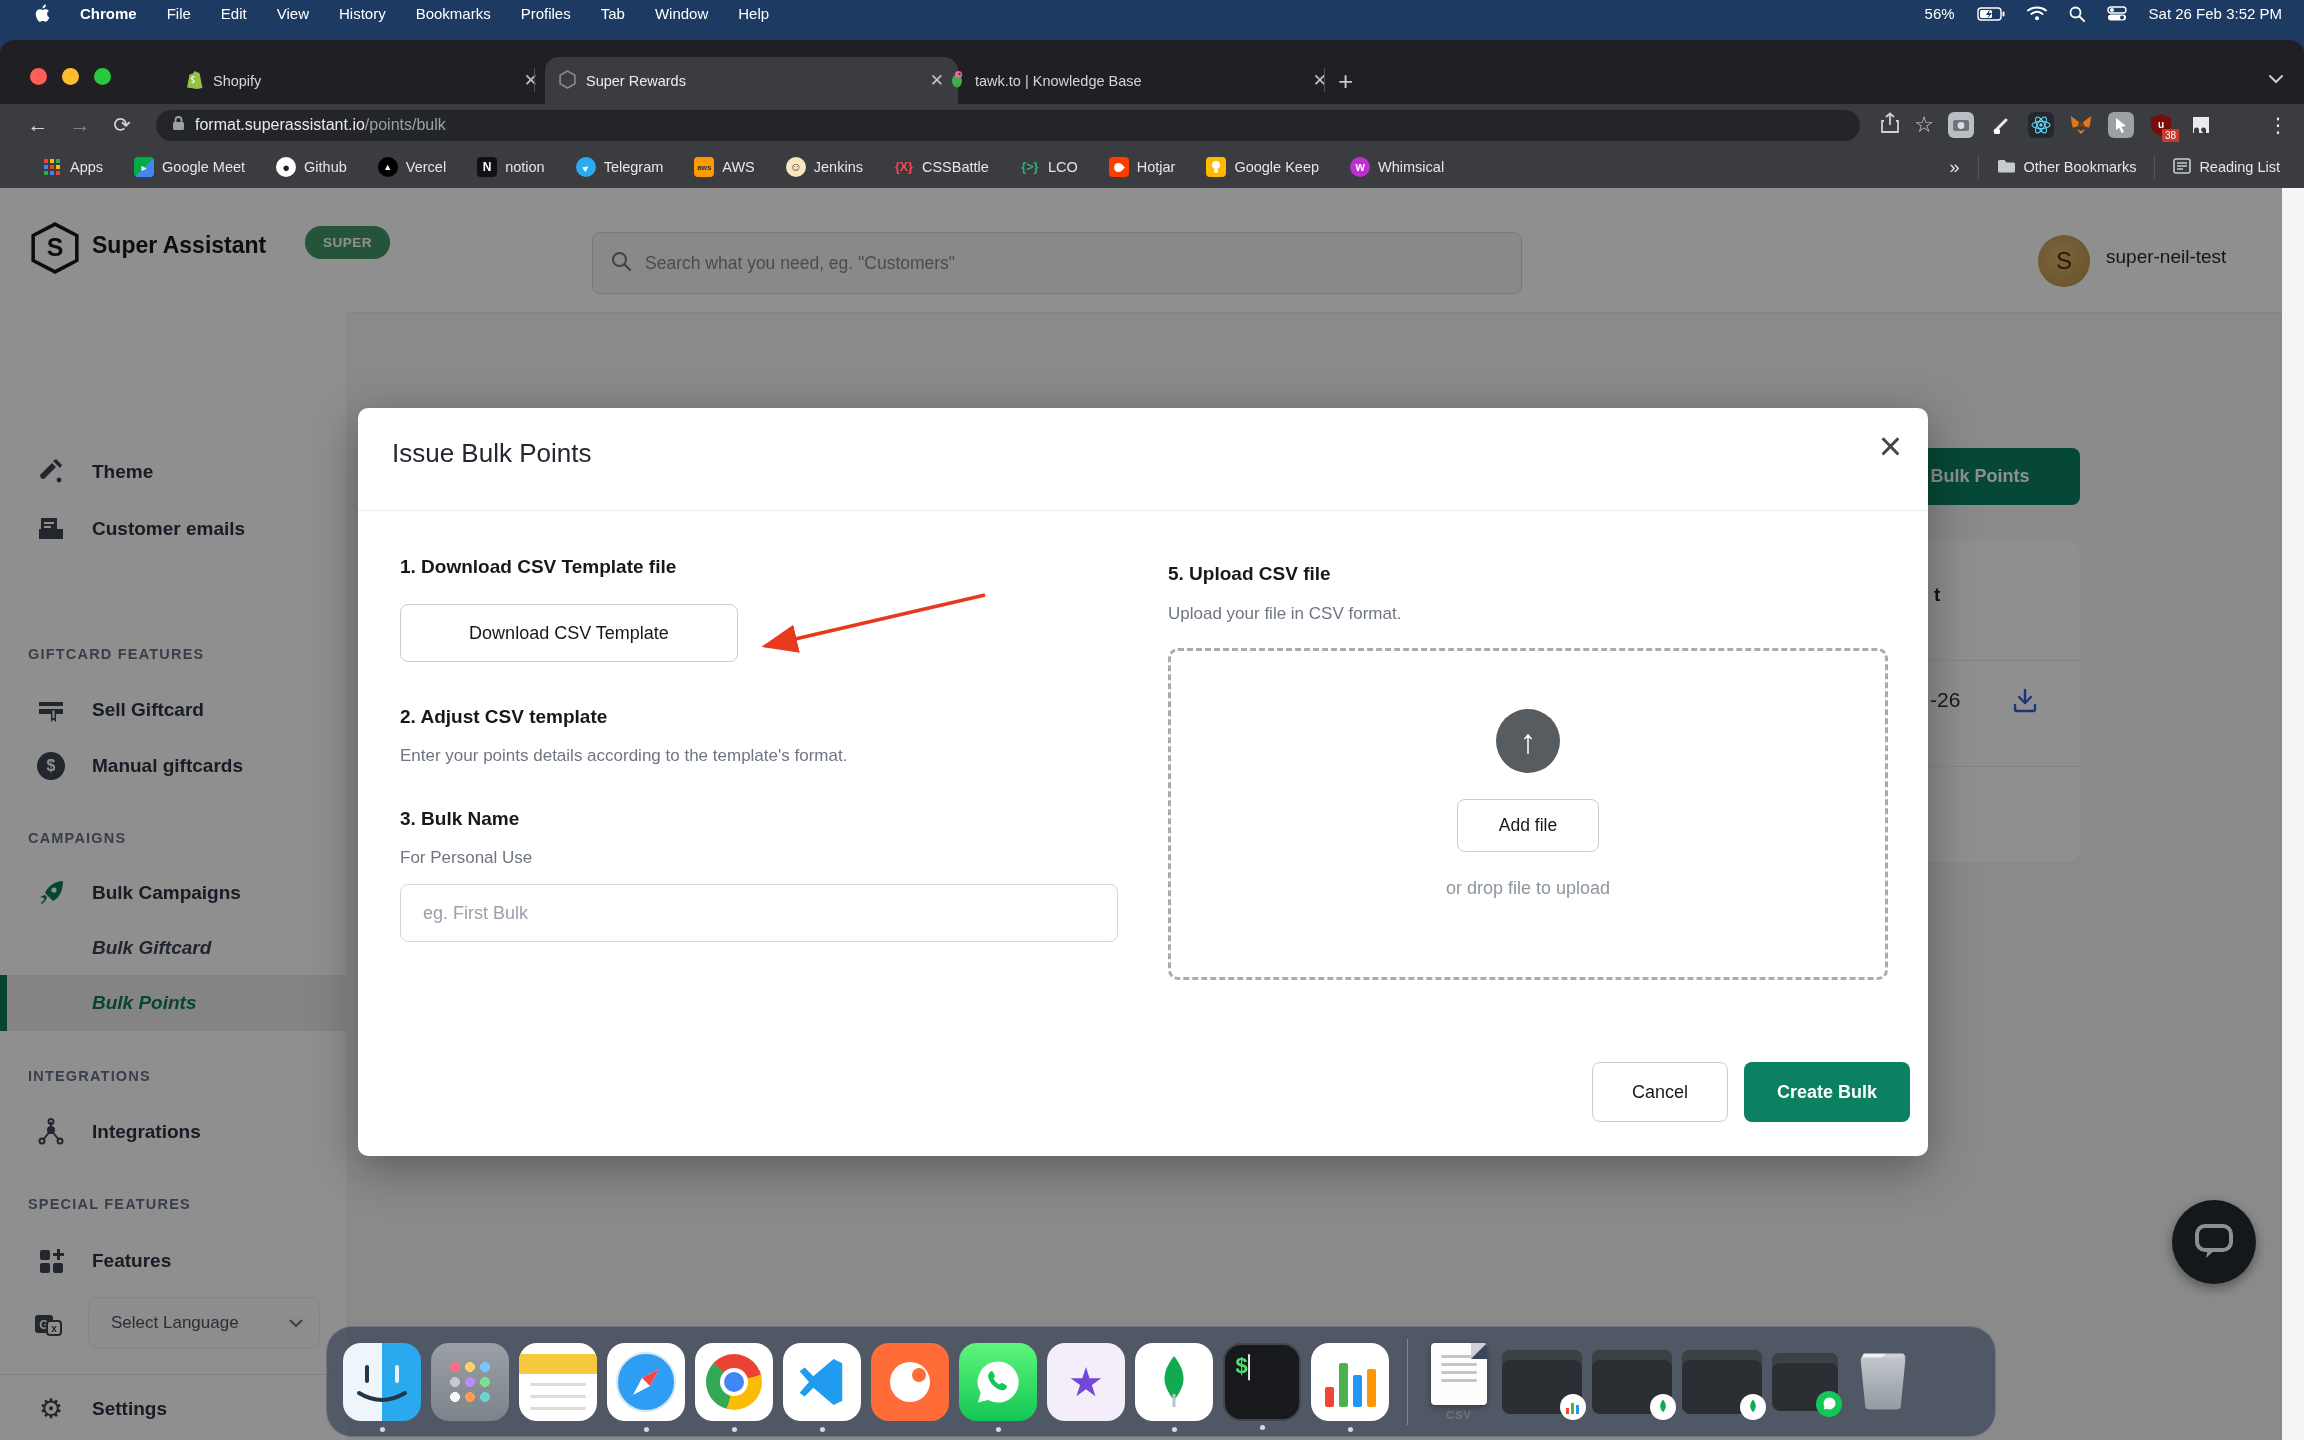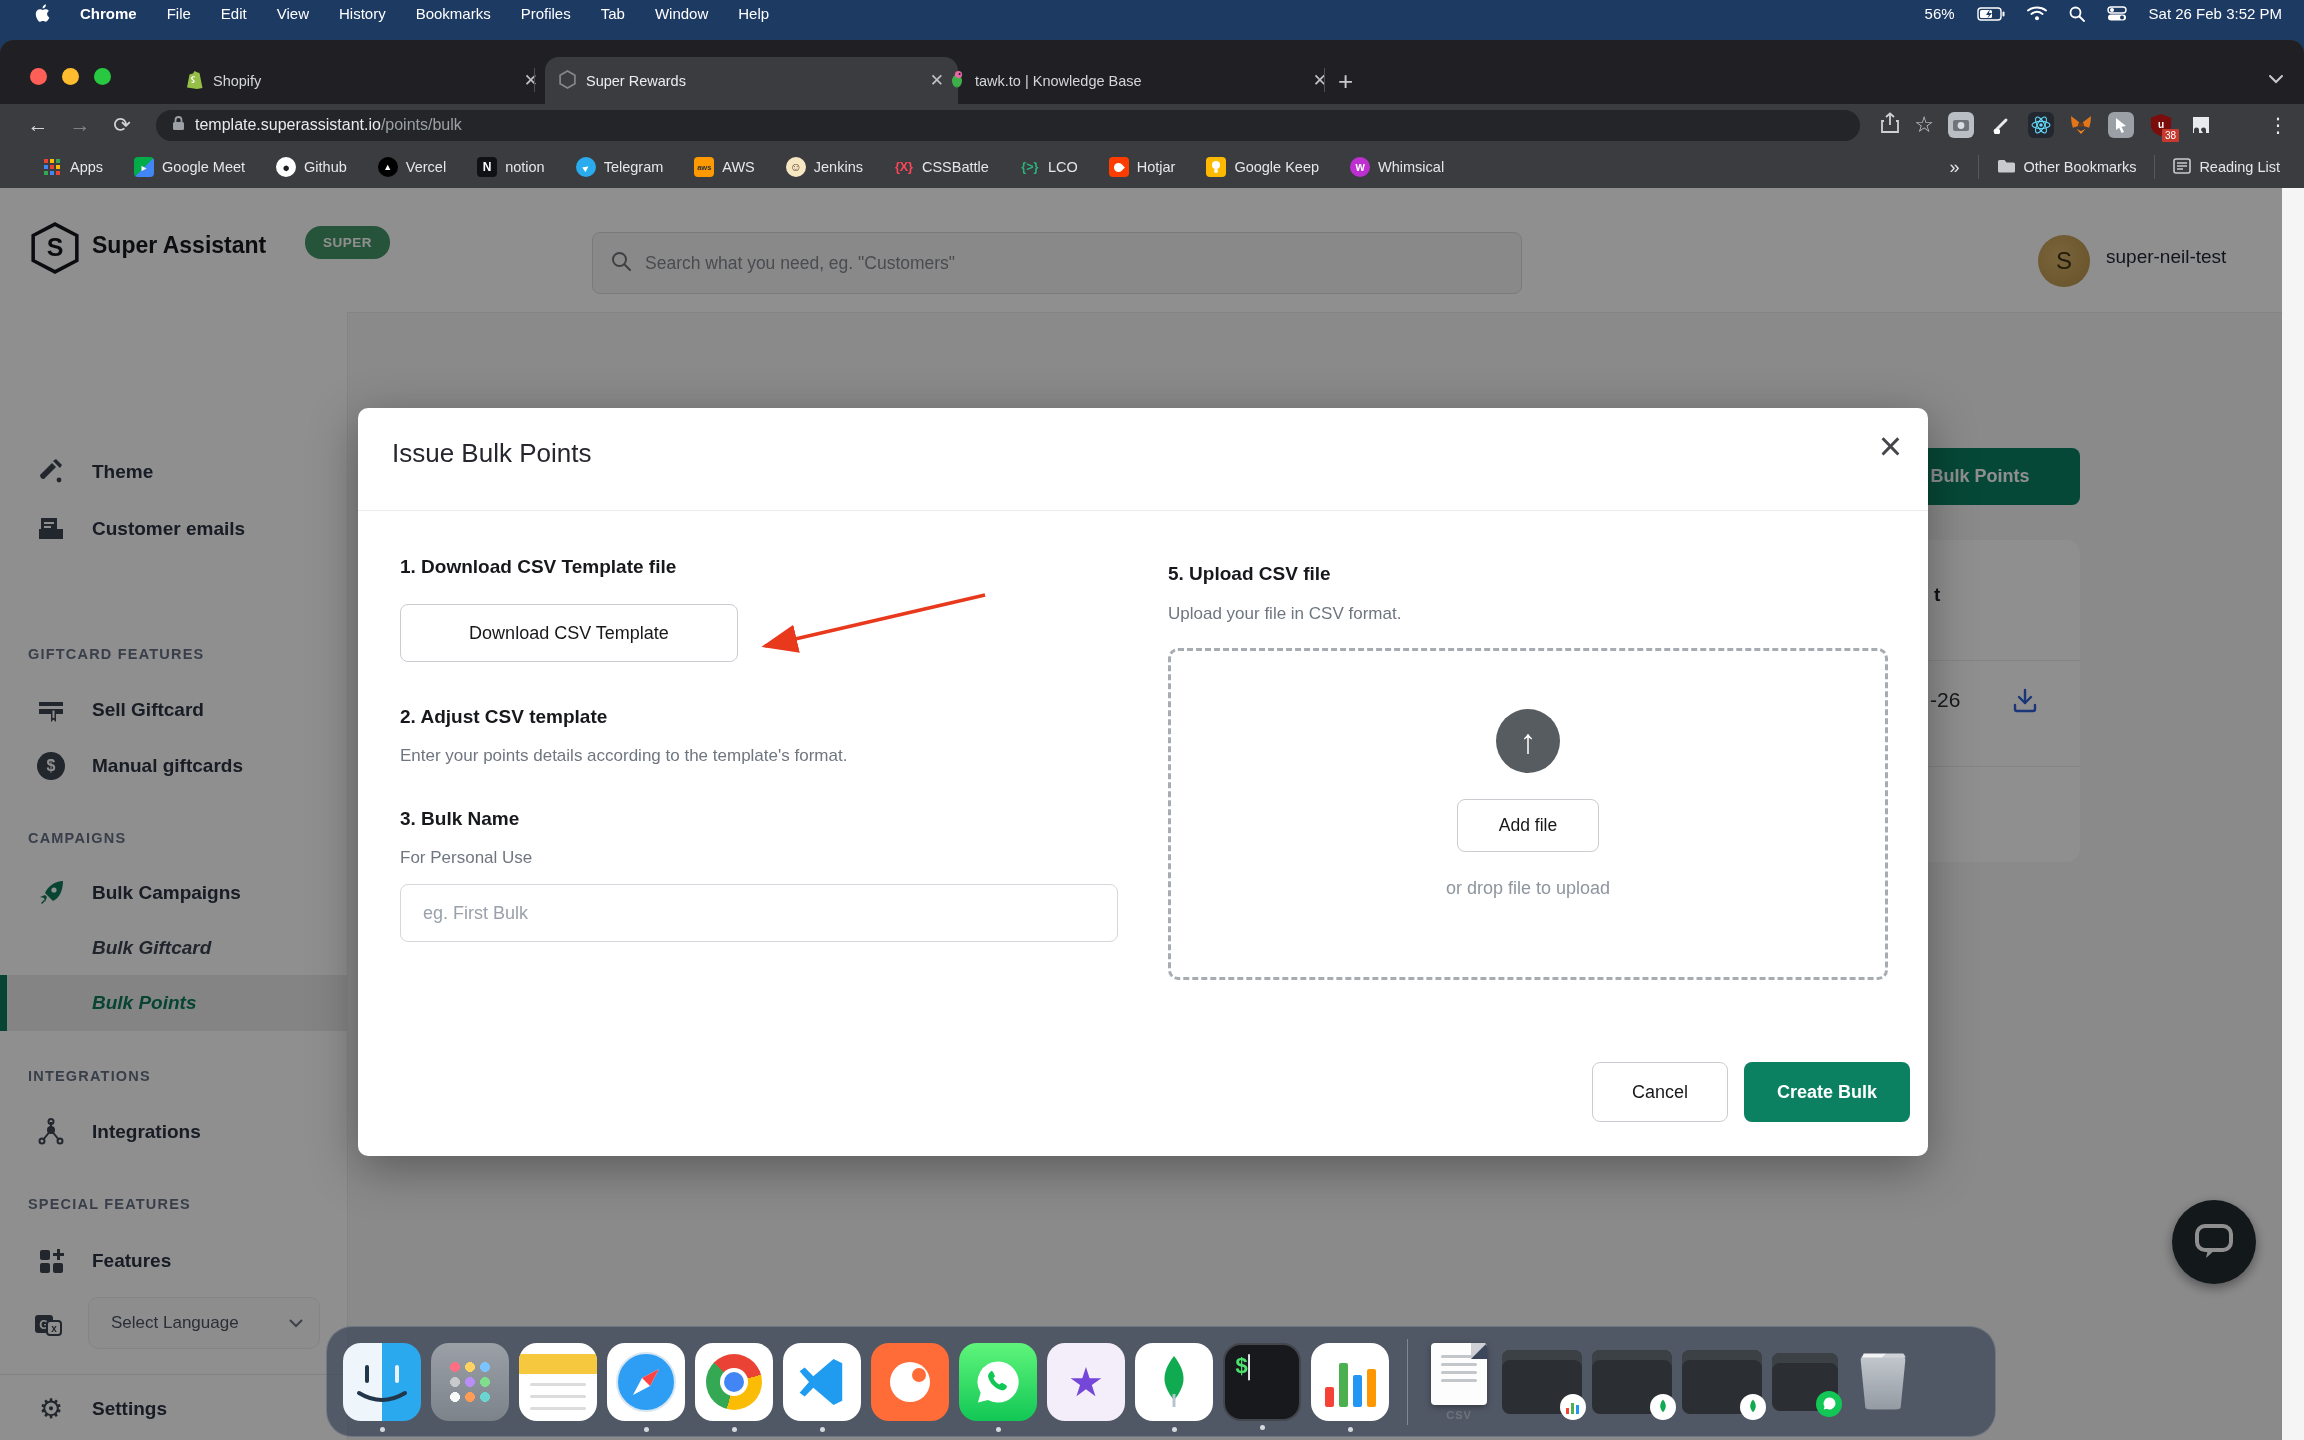--- a/index.html
+++ b/index.html
@@ -322,21 +322,21 @@
     <span class="navbtn">←</span>
     <span class="navbtn dim">→</span>
     <span class="navbtn">⟳</span>
     <div class="urlbar">
       <span>
         <svg width="13" height="16" viewBox="0 0 13 16">
             <rect x="1" y="7" width="11" height="8" rx="1.5" fill="#9aa0a6"></rect>
             <path d="M3.5 7V5a3 3 0 0 1 6 0v2" fill="none" stroke="#9aa0a6" stroke-width="1.8"></path>
           </svg>
       </span>
-      <span style="white-space:nowrap"><span class="url-host">template.superassistant.io</span><span class="url-path">/points/bulk</span></span>
+      <span style="white-space:nowrap"><span class="url-host">format.superassistant.io</span><span class="url-path">/points/bulk</span></span>
     </div>
     <span>
       <svg width="20" height="22" viewBox="0 0 20 22">
           <path d="M4 9h-2v11h16V9h-2" fill="none" stroke="#cfd1d4" stroke-width="1.8"></path>
           <line x1="10" y1="1.5" x2="10" y2="13" stroke="#cfd1d4" stroke-width="1.8"></line>
           <polyline points="6,5 10,1.5 14,5" fill="none" stroke="#cfd1d4" stroke-width="1.8"></polyline>
         </svg>
     </span>
     <span style="color:#cfd1d4;font-size:22px">☆</span>
     <span class="ext ext-colorzilla" style="background:#b9bdc4">

